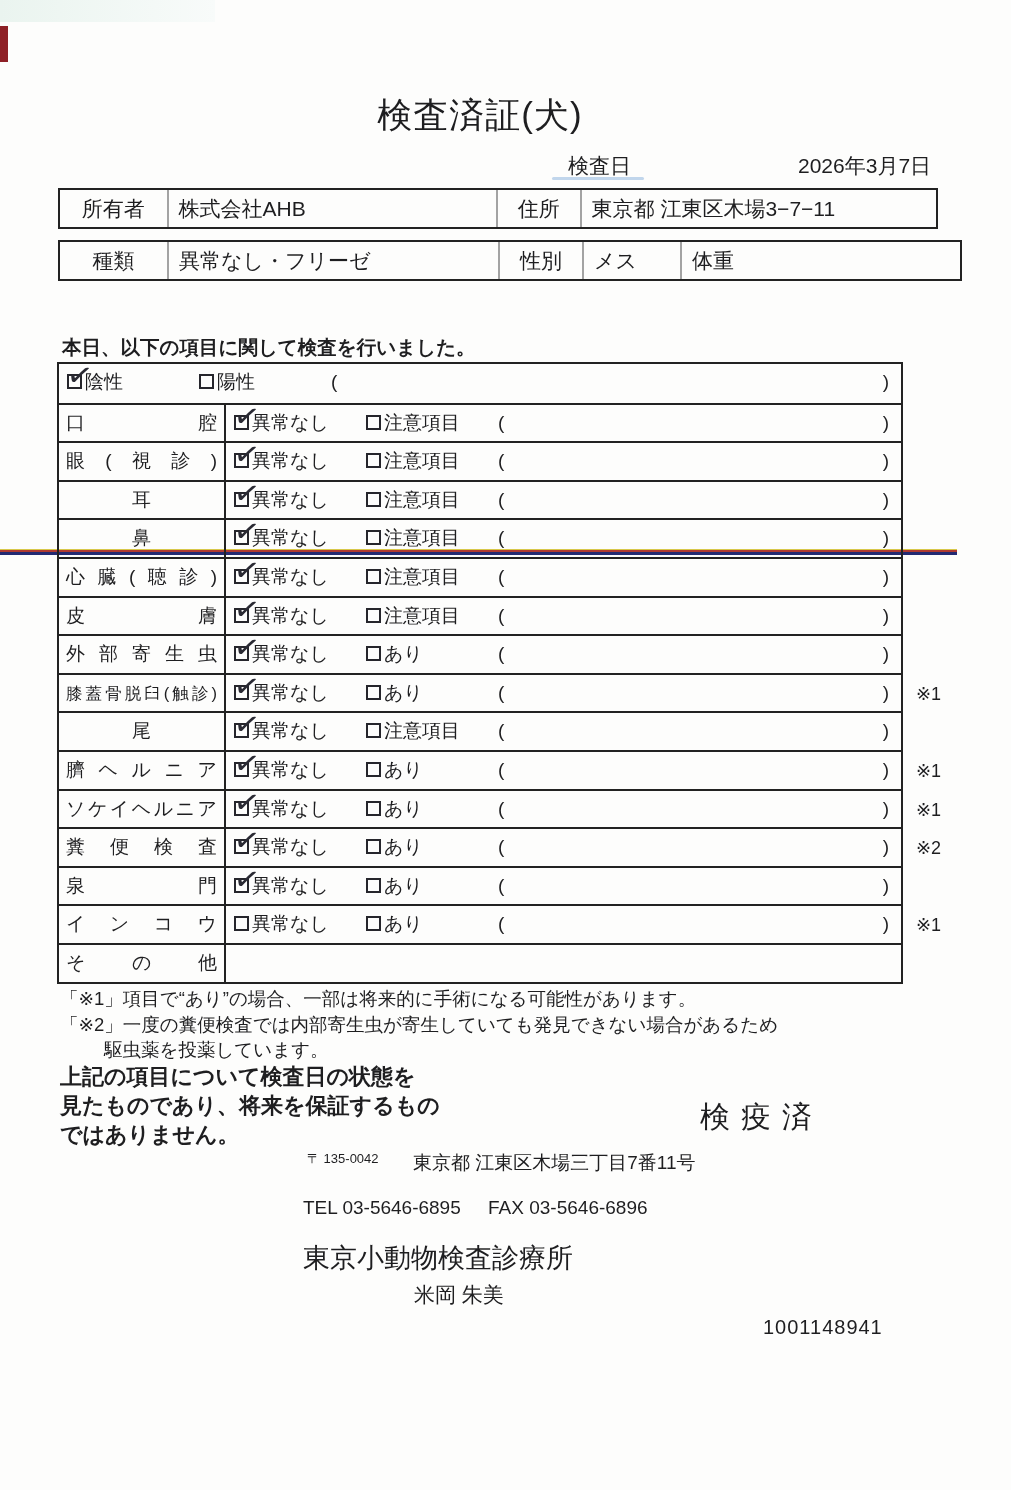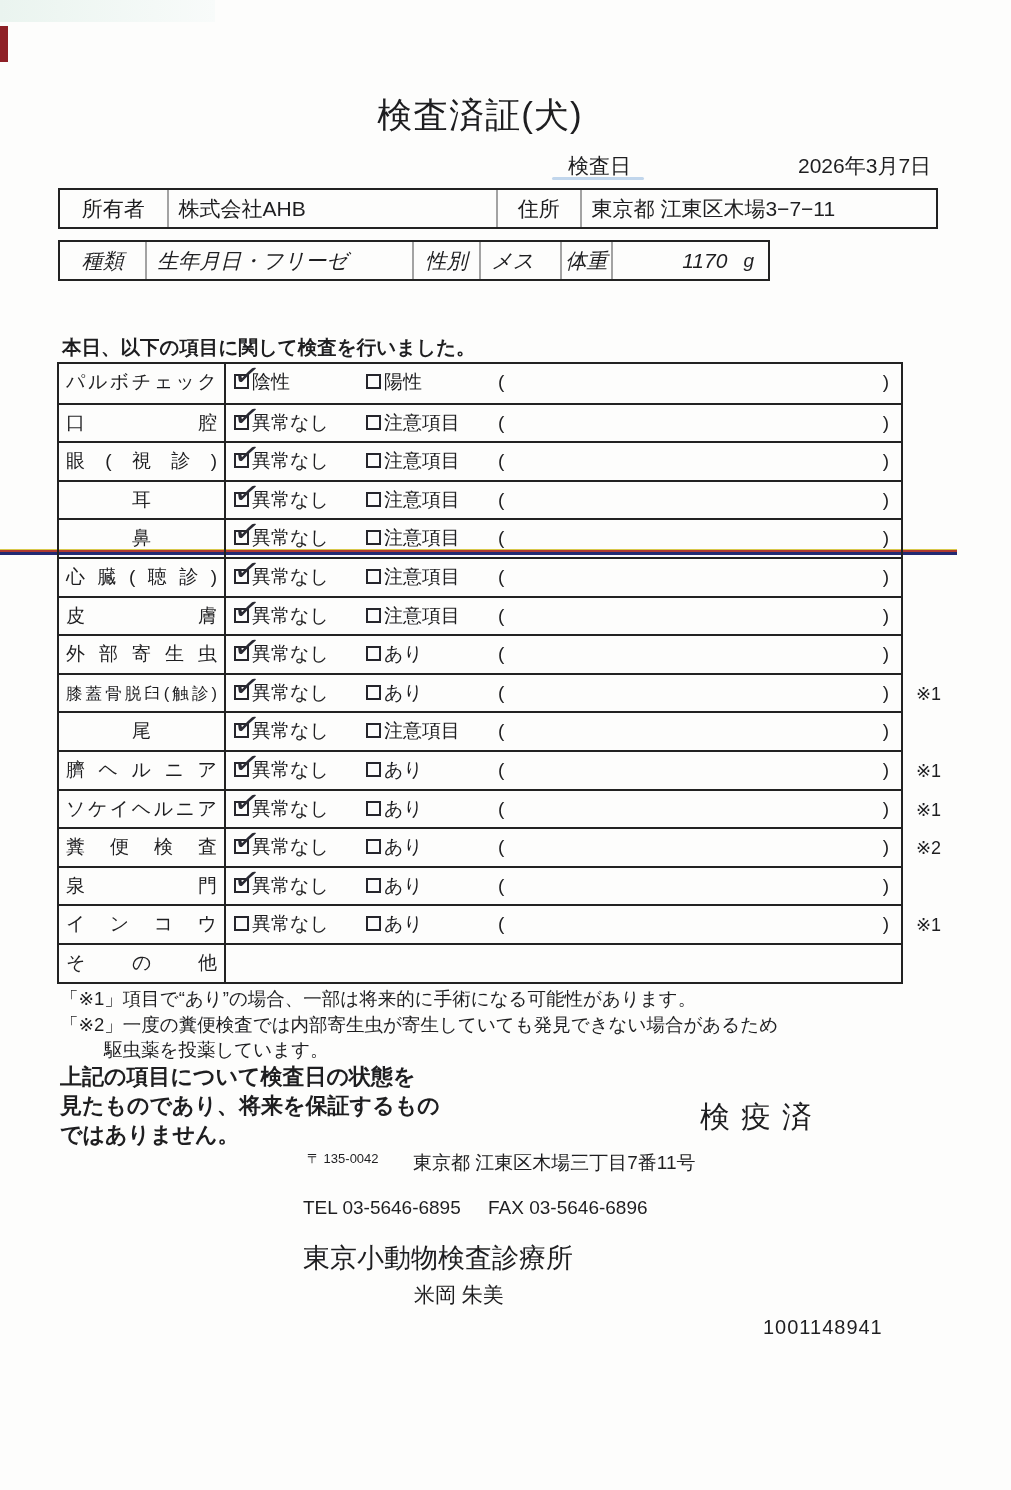--- a/index.html
+++ b/index.html
@@ -28,21 +28,21 @@
   
   .tbl { display:flex; flex-direction:column; border:2px solid #222; }
   .trow { display:flex; }
   .trow + .trow { border-top:2px solid #222; }
   .tcell { height:37px; line-height:37px; font-size:21px; overflow:hidden;
     white-space:nowrap; }
   .tcell + .tcell { border-left:2px solid #a3a3a3; }
   .lab { text-align:center; font-weight:500; }
   .val { padding-left:10px; font-weight:500; }
   .owner-tbl { left:58px; top:188px; width:880px; }
-  .pet-tbl { left:58px; top:240px; width:712px;font-style:italic; }
+  .pet-tbl { left:58px; top:240px; width:904px; }
   .w107{width:107px;} .w331{width:331px;} .w84{width:84px;}
   .w358{width:358px;} .w98{width:98px;} .w64{width:64px;} .w196{width:196px;}
   .weight-cell { display:flex; justify-content:flex-end; align-items:center; }
   .weight-val { font-size:21px; }
   .weight-unit { font-size:19px; margin-left:16px; margin-right:14px; }
   .no-label { font-size:19px; }
   .no-value { font-size:22px; letter-spacing:1px; }
 
   .intro { left:62px; top:334px; font-size:19.5px; font-weight:600; }
 
@@ -105,36 +105,31 @@
     <div class="tcell lab w107">所有者</div>
     <div class="tcell val w331">株式会社AHB</div>
     <div class="tcell lab w84">住所</div>
     <div class="tcell val w358">東京都 江東区木場3−7−11</div>
   </div>
 </div>
 
 <div class="abs tbl pet-tbl">
   <div class="trow">
     <div class="tcell lab w107">種類</div>
-    <div class="tcell val w331">生年月日・フリーゼ</div>
+    <div class="tcell val w331">異常なし・フリーゼ</div>
     <div class="tcell lab w84">性別</div>
     <div class="tcell val w98">メス</div>
     <div class="tcell lab w64">体重</div>
-    <div class="tcell w196 weight-cell">
-      <span class="weight-val">1170</span>
-      <span class="weight-unit">g</span>
-    </div>
   </div>
 </div>
 
 <div class="abs intro">本日、以下の項目に関して検査を行いました。</div>
 
 <div class="abs insp">
     <div class="irow">
-    <div class="ilabel justify">パルボチェック</div>
     <div class="opts">
       <span class="opt opt1">
         <span class="cb"><span class="check">✓</span></span><span class="opt1-text">陰性</span>
       </span>
       <span class="opt opt2">
         <span class="cb"></span><span class="opt2-text">陽性</span>
       </span>
       <span class="paren-open">(</span>
       <span class="paren-close">)</span>
     </div>

